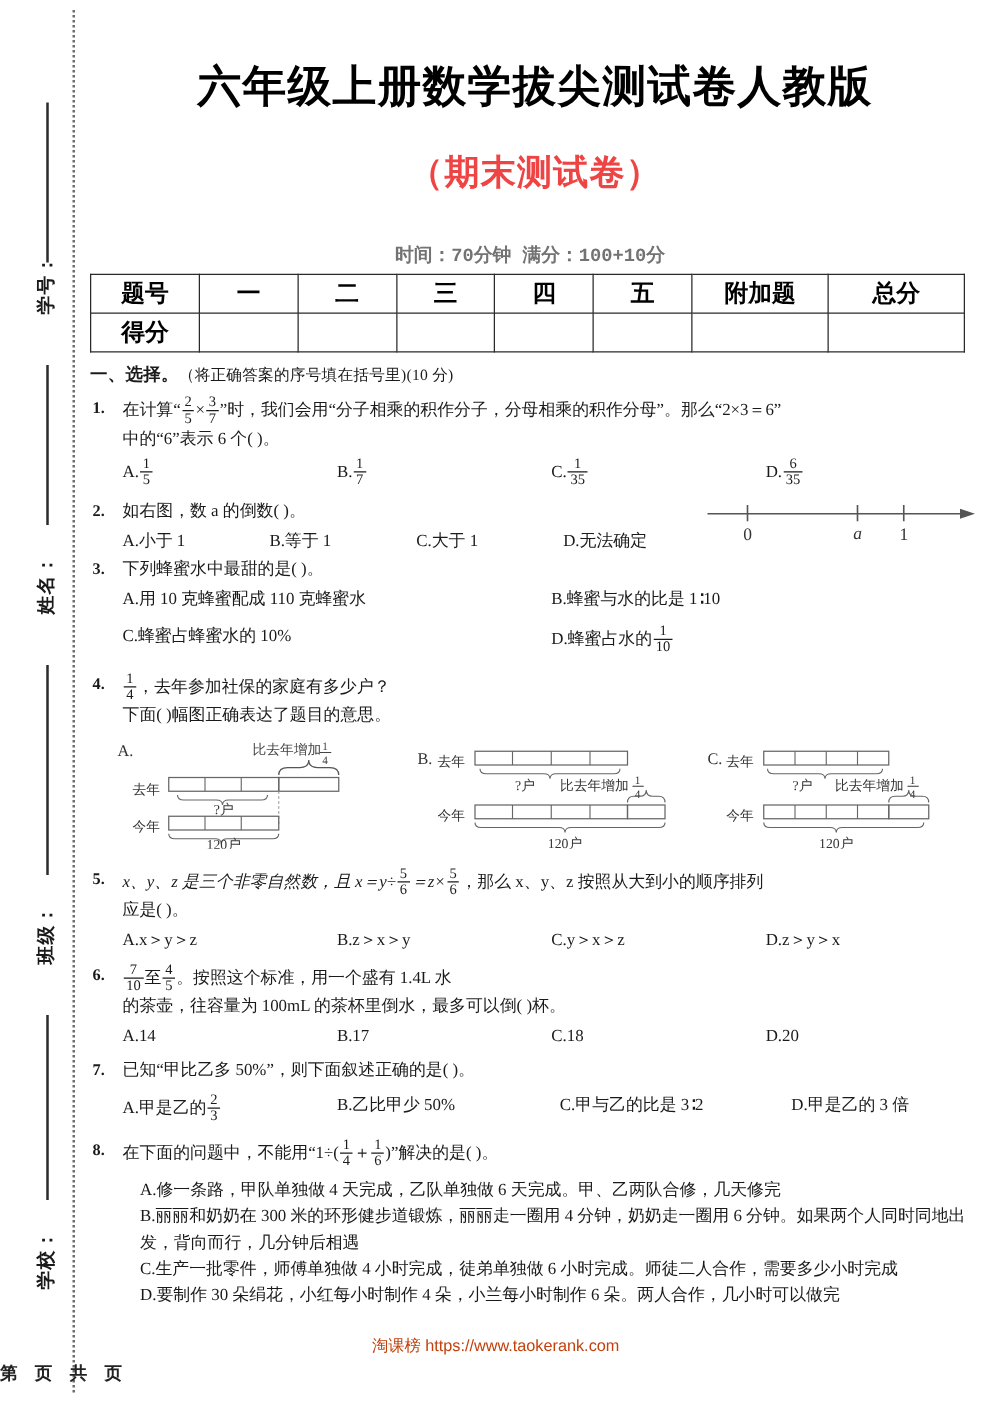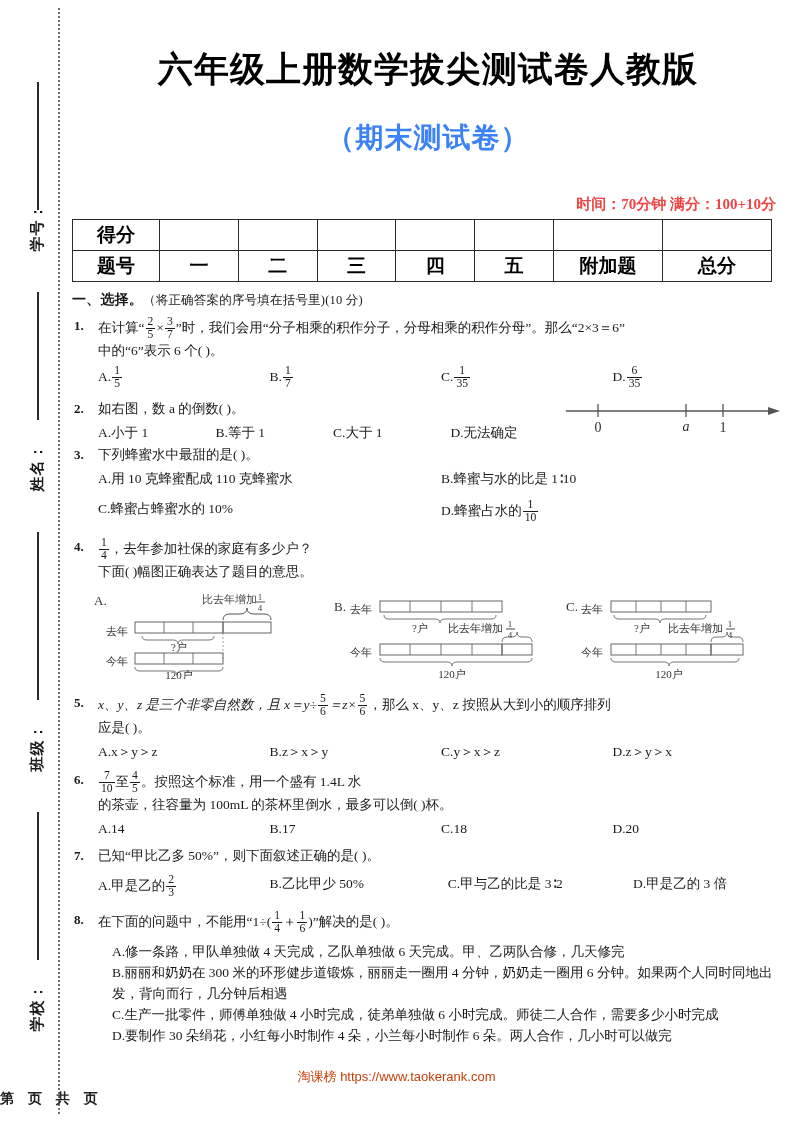--- a/index.html
+++ b/index.html
@@ -64,31 +64,31 @@
     margin-top: 46px;
     color: #000;
   }
   .title-sub {
     text-align: center;
     font-family: "Liberation Sans", "DejaVu Sans", sans-serif;
     font-weight: bold;
     font-size: 28px;
     letter-spacing: 1px;
     margin-top: 26px;
-    color: #3b82f6;
+    color: #ef4444;
   }
 
   .meta-line {
-    text-align: right;
-    font-family: Liberation Serif, serif;
+    text-align: center;
+    font-family: Liberation Mono, monospace;
     font-size: 15px;
     font-weight: bold;
     margin-top: 38px;
     margin-right: 8px;
-    color: #ef4444;
+    color: #737373;
   }
 
   
   table.score {
     border-collapse: collapse;
     width: 700px;
     margin-top: 5px;
     table-layout: fixed;
   }
   table.score td {
@@ -217,38 +217,38 @@
 
 <div class="page">
 
   <div class="title-main">六年级上册数学拔尖测试卷人教版</div>
   <div class="title-sub">（期末测试卷）</div>
   <div class="meta-line">时间：70分钟 满分：100+10分</div>
 
   <table class="score">
     <tbody>
         <tr>
+      <td class="lbl">题号</td>
+      <td>一</td>
+      <td>二</td>
+      <td>三</td>
+      <td>四</td>
+      <td>五</td>
+      <td class="wide">附加题</td>
+      <td class="wide">总分</td>
+    </tr>
+    <tr>
       <td class="lbl">得分</td>
       <td></td>
       <td></td>
       <td></td>
       <td></td>
       <td></td>
       <td class="wide"></td>
       <td class="wide"></td>
-    </tr>
-    <tr>
-      <td class="lbl">题号</td>
-      <td>一</td>
-      <td>二</td>
-      <td>三</td>
-      <td>四</td>
-      <td>五</td>
-      <td class="wide">附加题</td>
-      <td class="wide">总分</td>
     </tr>
   </tbody>
     </table>
 
   <div class="section-head">
     <span class="lead">一、选择。</span><span class="note">（将正确答案的序号填在括号里)(10 分)</span>
   </div>
 
   <div class="q">
     <span class="num">1.</span>

